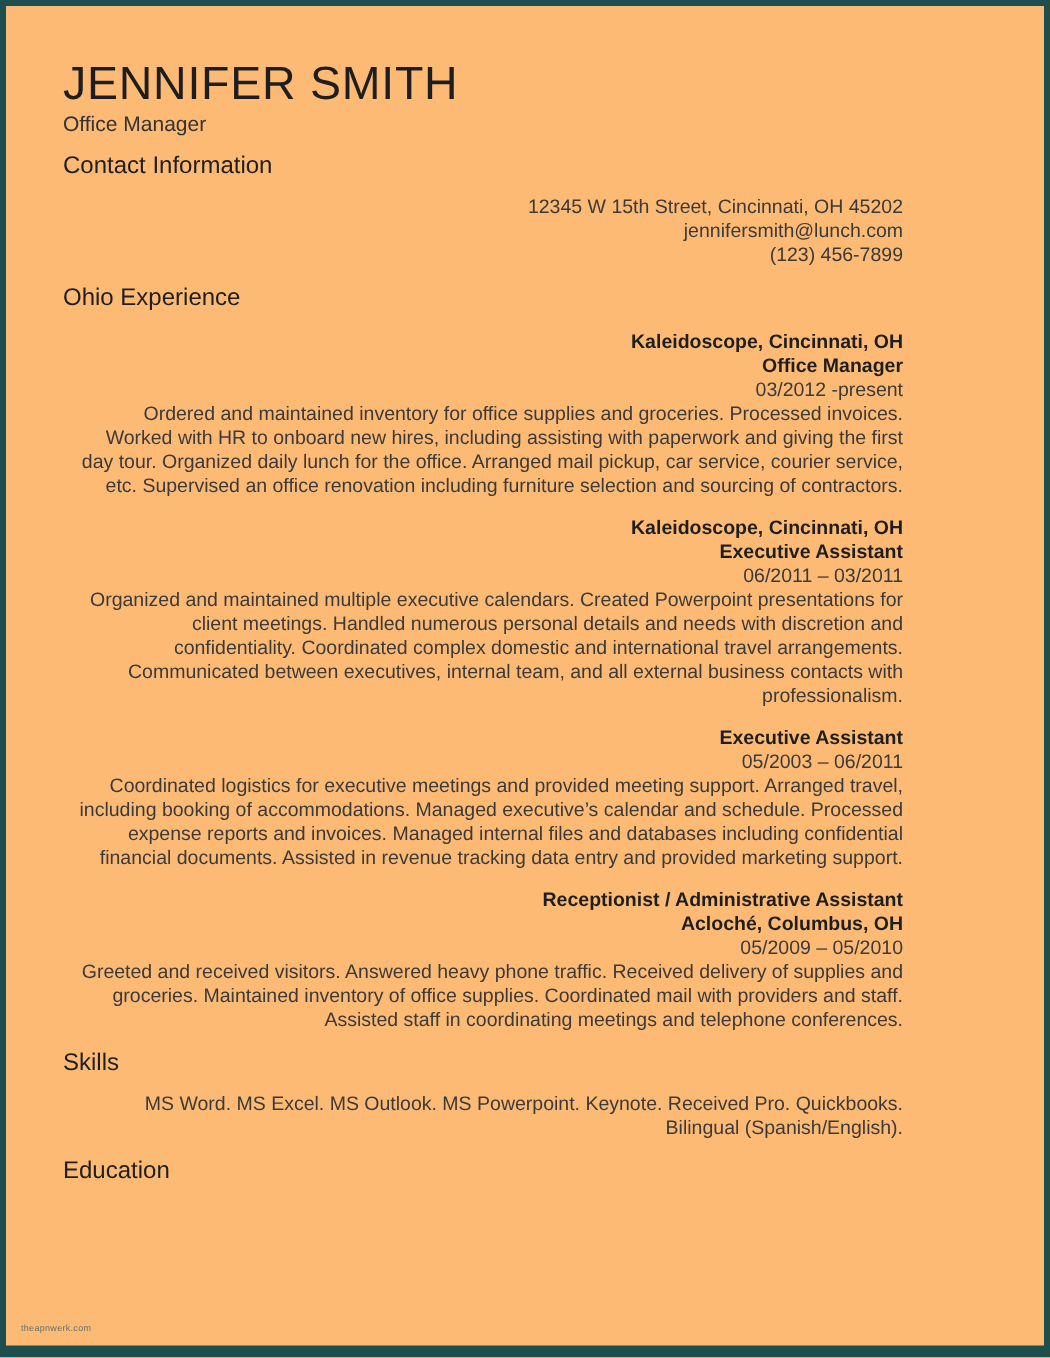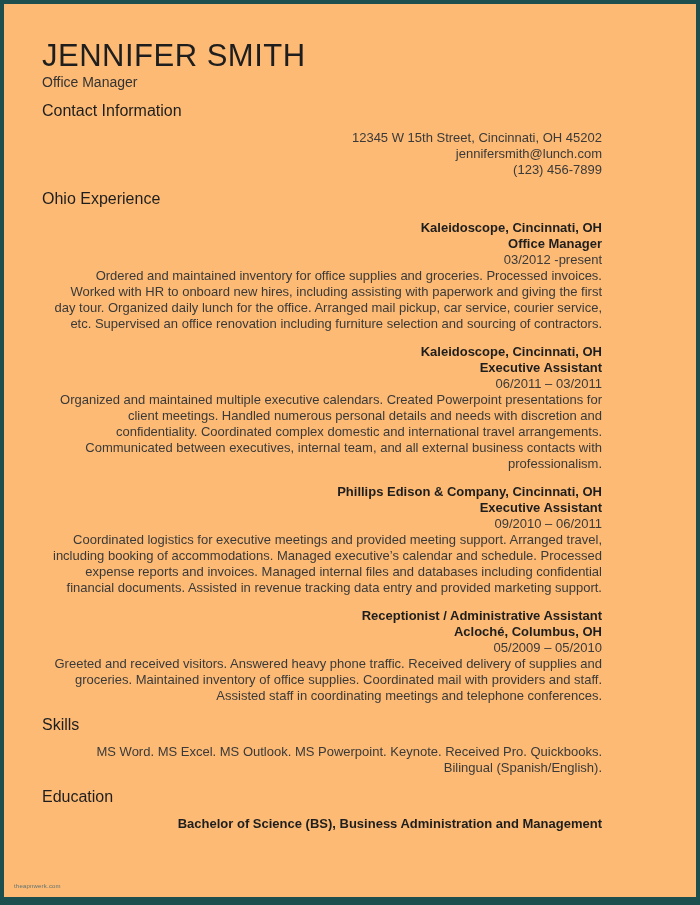--- a/index.html
+++ b/index.html
@@ -104,23 +104,22 @@
         <div class="bold-line">Executive Assistant</div>
         <div class="body-line">06/2011 – 03/2011</div>
         <div class="desc">Organized and maintained multiple executive calendars. Created Powerpoint presentations for
 client meetings. Handled numerous personal details and needs with discretion and
 confidentiality. Coordinated complex domestic and international travel arrangements.
 Communicated between executives, internal team, and all external business contacts with
 professionalism.</div>
       </div>
 
       <div class="job">
-        <div class="bold-line">Phillips Edison &amp; Company, Cincinnati, OH</div>
         <div class="bold-line">Executive Assistant</div>
-        <div class="body-line">09/2010 – 06/2011</div>
+        <div class="body-line">05/2003 – 06/2011</div>
         <div class="desc">Coordinated logistics for executive meetings and provided meeting support. Arranged travel,
 including booking of accommodations. Managed executive’s calendar and schedule. Processed
 expense reports and invoices. Managed internal files and databases including confidential
 financial documents. Assisted in revenue tracking data entry and provided marketing support.</div>
       </div>
 
       <div class="job">
         <div class="bold-line">Receptionist / Administrative Assistant</div>
         <div class="bold-line">Acloché, Columbus, OH</div>
         <div class="body-line">05/2009 – 05/2010</div>
@@ -136,19 +135,18 @@
     <h2 class="section-heading">Skills</h2>
     <div class="indent">
       <div class="desc">MS Word. MS Excel. MS Outlook. MS Powerpoint. Keynote. Received Pro. Quickbooks.
 Bilingual (Spanish/English).</div>
     </div>
   </section>
 
   <section>
     <h2 class="section-heading">Education</h2>
     <div class="indent">
-      <div class="bold-line">Bachelor of Science (BS), Business Administration and Management</div>
     </div>
   </section>
 
   <div class="watermark">theapnwerk.com</div>
 
 </div>
 
 </body></html>

